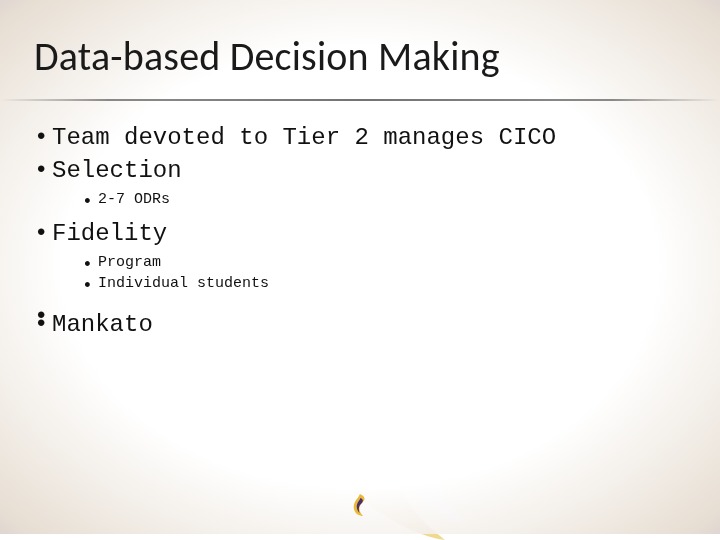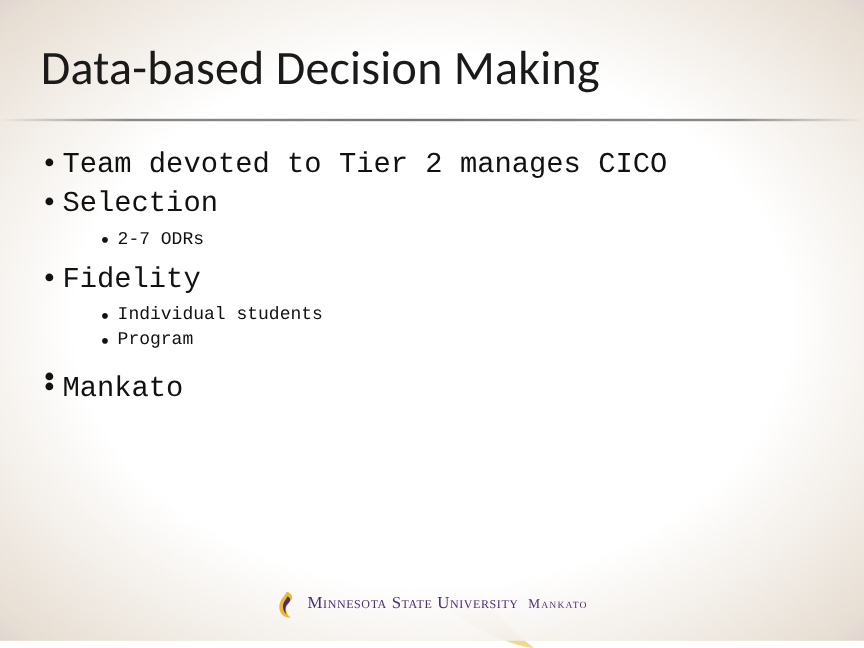--- a/index.html
+++ b/index.html
@@ -175,39 +175,35 @@
       <li>Team devoted to Tier 2 manages CICO</li>
       <li>
         <span>Selection</span>
         <ul>
           <li>2-7 ODRs</li>
         </ul>
       </li>
       <li>
         <span>Fidelity</span>
         <ul>
+          <li>Program</li>
           <li>Individual students</li>
-          <li>Program</li>
         </ul>
       </li>
       <li class="spacer" style="list-style:none;padding:0;"></li>
       <li>Mankato</li>
     </ul>
   </div>
 
   <div class="divider"></div>
 
   <div class="footer">
     <div class="logo">
       <span class="logo-mark">
         <svg width="18" height="22" viewBox="0 0 18 22">
           <path d="M9 0 C8 3 5 5 3.5 9 C2 12.5 2.5 17 6 20 C8 21.5 11 22 12 22 C10 20 8 17 8.5 13.5 C9 10.5 11.5 9 13 6.5 C14.2 4.5 13.5 2 9 0 Z" fill="#e8b93a"></path>
           <path d="M9.5 4 C8.8 6 6.8 7.5 6 10.5 C5.3 13 6 16.5 8.5 19 C7.8 17 7.5 14.5 8.3 12.3 C9 10.5 10.8 9.5 11.6 7.8 C12.3 6.3 11.6 4.8 9.5 4 Z" fill="#4a2e6f"></path>
         </svg>
       </span>
-      <span class="logo-text">
-        <span class="mn">Minnesota State University</span>
-        <span class="mankato">Mankato</span>
-      </span>
     </div>
   </div>
 
 </div>
 
 </body></html>

